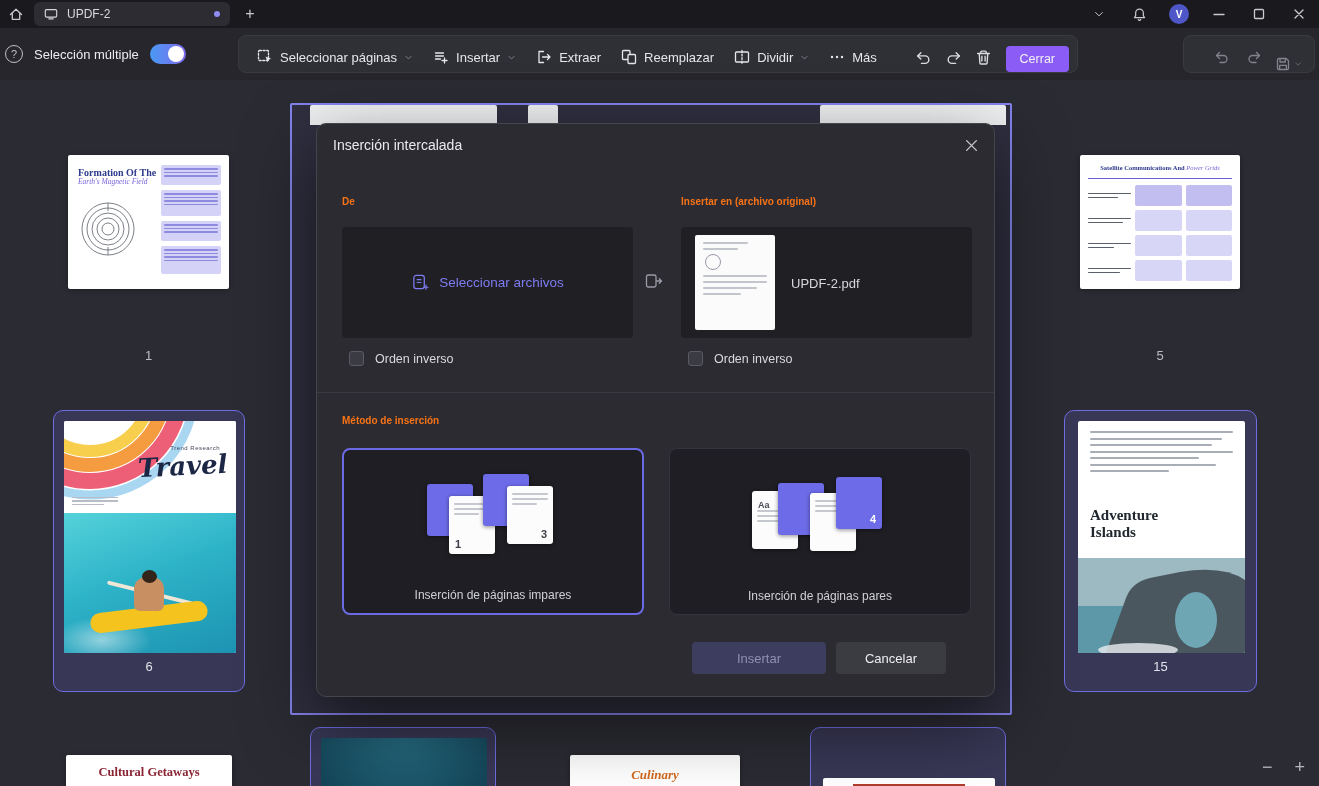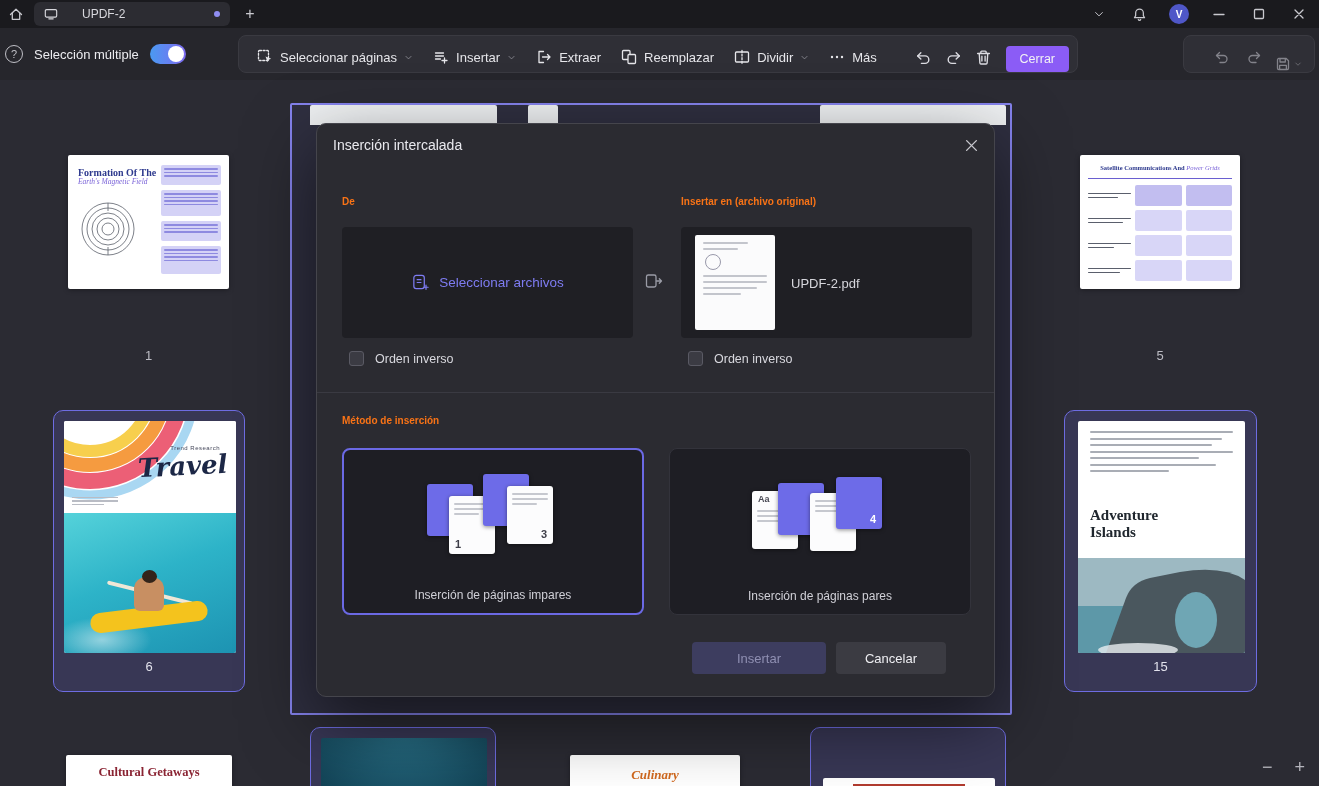--- a/index.html
+++ b/index.html
@@ -5,21 +5,21 @@
   *{margin:0;padding:0;box-sizing:border-box}
   html,body{width:1319px;height:786px;overflow:hidden;background:#2b2b33}
   body{font-family:"Liberation Sans",sans-serif;color:#e8e8ec;font-size:13px}
   .app{position:relative;width:1319px;height:786px;background:#2b2b33;overflow:hidden}
   svg{display:block}
   .sicon{stroke:currentColor;fill:none;stroke-width:1.3;stroke-linecap:round;stroke-linejoin:round}
 
   
   .titlebar{position:absolute;top:0;left:0;right:0;height:28px;background:#1a1a1e;display:flex;align-items:center;z-index:50}
   .tb-btn{width:32px;height:28px;display:flex;align-items:center;justify-content:center;color:#c9c9cf}
-  .tab{margin-left:2px;width:196px;height:24px;background:#2c2c32;border-radius:6px;display:flex;align-items:center;gap:24px;padding:0 10px;color:#d8d8dd;font-size:12px}
+  .tab{margin-left:2px;width:196px;height:24px;background:#2c2c32;border-radius:6px;display:flex;align-items:center;gap:9px;padding:0 10px;color:#d8d8dd;font-size:12px}
   .tab .dot{width:6px;height:6px;border-radius:50%;background:#8f8df2;margin-left:auto}
   .newtab{width:28px;height:28px;display:flex;align-items:center;justify-content:center;color:#c9c9cf;font-size:16px;margin-left:6px}
   .tb-spacer{flex:1}
   .tb-right{display:flex;align-items:center;height:28px}
   .tb-right .tb-btn{width:40px}
   .avatar{width:20px;height:20px;border-radius:50%;background:#4f57c8;color:#fff;font-size:10px;font-weight:bold;display:flex;align-items:center;justify-content:center}
 
   
   .toolbar{position:absolute;top:28px;left:0;right:0;height:52px;background:#26262c;z-index:40}
   .help{position:absolute;left:5px;top:17px;width:18px;height:18px;border:1px solid #bfbfc6;border-radius:50%;color:#bfbfc6;font-size:11px;display:flex;align-items:center;justify-content:center}
@@ -138,21 +138,21 @@
   .illus{position:absolute;left:50%;top:22px;width:140px;height:92px;transform:translateX(-50%)}
   .pg{position:absolute;border-radius:3px}
   .pg.white{width:46px;height:58px;background:#fcfcfd;box-shadow:0 1px 4px rgba(0,0,0,.45);padding:7px 5px 0}
   .pg.white i{display:block;height:1.5px;background:#c6c8cf;margin-bottom:3.5px;border-radius:1px}
   .pg.purple{width:46px;height:52px;background:#6d6be8;box-shadow:0 1px 4px rgba(0,0,0,.45)}
   .pg .num{position:absolute;font-size:11px;font-weight:bold}
   .pg.white .num{color:#3e3e48}
   .pg.purple .num{color:#fff}
   .num-bl{left:6px;bottom:4px}
   .num-br{right:6px;bottom:4px}
-  .aa{position:absolute;left:6px;top:3px;font-size:9px;font-weight:bold;color:#4a4a55}
+  .aa{position:absolute;left:6px;top:9px;font-size:9px;font-weight:bold;color:#4a4a55}
   #btn-insert{position:absolute;left:375px;top:518px;width:134px;height:32px;background:#3d3d5f;color:#8f8fb2;border:none;border-radius:4px;font-size:13px;font-family:inherit}
   #btn-cancel{position:absolute;left:519px;top:518px;width:110px;height:32px;background:#3b3b42;color:#eeeef2;border:none;border-radius:4px;font-size:13px;font-family:inherit}
 </style>
 </head>
 <body>
 
 <div class="app">
 
   <div class="titlebar">
     <div class="tb-btn">

